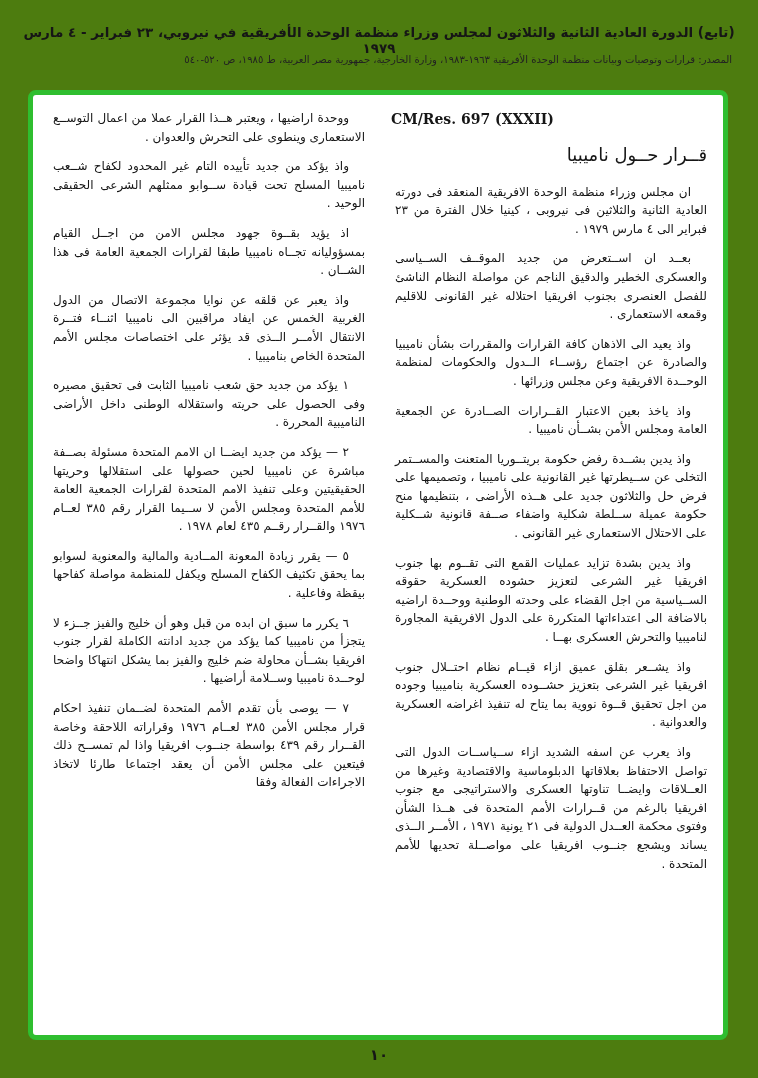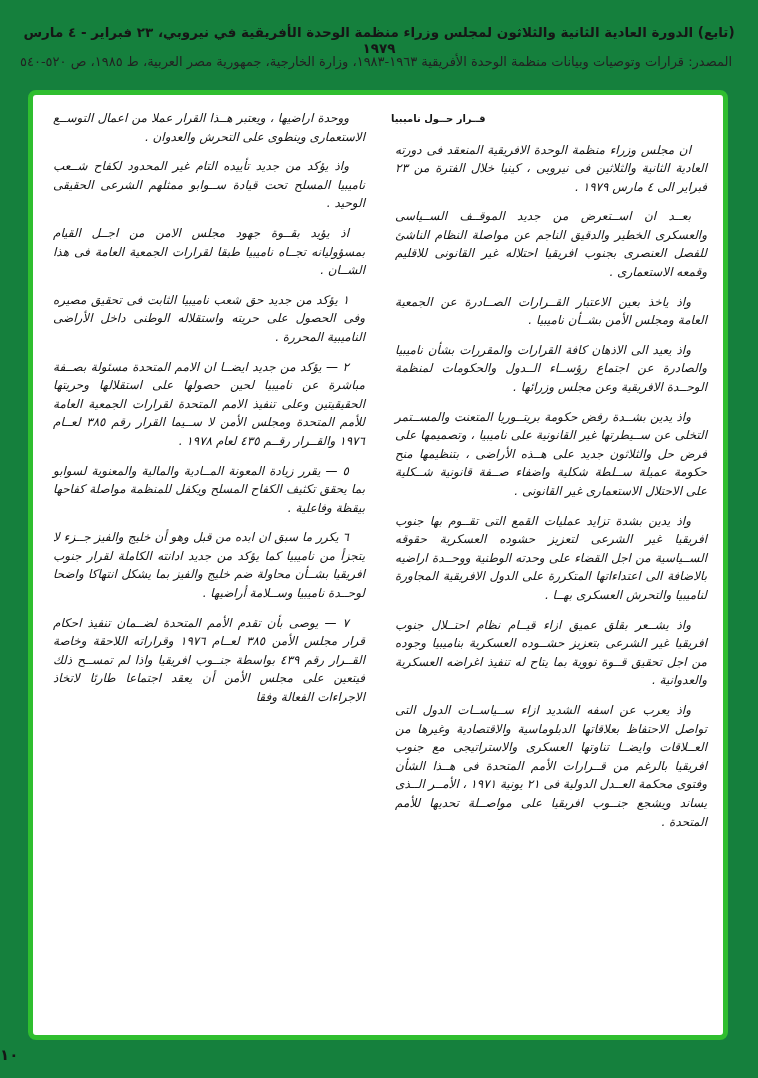--- a/index.html
+++ b/index.html
@@ -2,40 +2,40 @@
 <html lang="ar" style="--frame-green: #2fbe2f;"><head>
 <meta charset="utf-8">
 <style>
   * { box-sizing: border-box; }
   html, body { margin: 0; padding: 0; background: #e8e8e4; }
   .page {
     position: relative;
     width: 758px;
     height: 1078px;
     margin: 0 auto;
-    background: #15803d;
+    background: #4d7c0f;
     font-family: "DejaVu Sans", sans-serif;
     color: #161616;
     overflow: hidden;
   }
   .header1 {
     position: absolute;
     top: 24px; left: 18px; right: 18px;
     direction: rtl;
     text-align: center;
     font-weight: bold;
     font-size: 13.5px;
     letter-spacing: 0.2px;
   }
   .header2 {
     position: absolute;
     top: 54px; left: 18px; right: 26px;
     direction: rtl;
     text-align: right;
-    font-size: 13px;
+    font-size: 10px;
     color: #222222;
   }
   .frame {
     position: absolute;
     top: 90px; left: 28px;
     width: 700px; height: 950px;
     border: 5px solid var(--frame-green, #2fbe2f);
     border-radius: 8px;
     padding: 14px 16px 10px 16px;
     overflow: hidden;
@@ -56,70 +56,71 @@
   }
   .res-code {
     direction: ltr;
     text-align: left;
     font-family: "DejaVu Serif", serif;
     font-weight: bold;
     font-size: 14px;
     margin: 0 0 10px 0;
   }
   .res-title {
-    text-align: left;
-    font-weight: bold;
-    font-size: 10px;
+    text-align: right;
+    font-weight: normal;
+    font-size: 18px;
     margin: 2px 0 14px 0;
     letter-spacing: 0.5px;
   }
   p.para {
     margin: 0 0 11px 4px;
     text-indent: 16px;
-    font-style: italic;
   }
   .page-num {
     position: absolute;
     bottom: 14px; left: 0; right: 0;
-    text-align: left;
+    text-align: center;
     font-weight: bold;
     font-size: 15px;
   }
 </style>
 </head>
 <body>
 
 <div class="page">
 
   <div class="header1">(تابع) الدورة العادية الثانية والثلاثون لمجلس وزراء منظمة الوحدة الأفريقية في نيروبي، ٢٣ فبراير - ٤ مارس ١٩٧٩</div>
 
   <div class="header2">المصدر: قرارات وتوصيات وبيانات منظمة الوحدة الأفريقية ١٩٦٣-١٩٨٣، وزارة الخارجية، جمهورية مصر العربية، ط ١٩٨٥، ص ٥٢٠-٥٤٠</div>
 
   <div class="frame">
     <div class="columns">
 
       <div class="col">
+        <div class="res-code">CM/Res. 697 (XXXII)</div>
         <div class="res-title">قــرار حــول ناميبيا</div>
         <div>
             <p class="para">ان مجلس وزراء منظمة الوحدة الافريقية المنعقد فى دورته العادية الثانية والثلاثين فى نيروبى ، كينيا خلال الفترة من ٢٣ فبراير الى ٤ مارس ١٩٧٩ .</p>
             <p class="para">بعــد ان اســتعرض من جديد الموقــف الســياسى والعسكرى الخطير والدقيق الناجم عن مواصلة النظام الناشئ للفصل العنصرى بجنوب افريقيا احتلاله غير القانونى للاقليم وقمعه الاستعمارى .</p>
+            <p class="para">واذ يعيد الى الاذهان كافة القرارات والمقررات بشأن ناميبيا والصادرة عن اجتماع رؤســاء الــدول والحكومات لمنظمة الوحــدة الافريقية وعن مجلس وزرائها .</p>
             <p class="para">واذ ياخذ بعين الاعتبار القــرارات الصــادرة عن الجمعية العامة ومجلس الأمن بشــأن ناميبيا .</p>
-            <p class="para">واذ يعيد الى الاذهان كافة القرارات والمقررات بشأن ناميبيا والصادرة عن اجتماع رؤســاء الــدول والحكومات لمنظمة الوحــدة الافريقية وعن مجلس وزرائها .</p>
             <p class="para">واذ يدين بشــدة رفض حكومة بريتــوريا المتعنت والمســتمر التخلى عن ســيطرتها غير القانونية على ناميبيا ، وتصميمها على فرض حل والثلاثون جديد على هــذه الأراضى ، بتنظيمها منح حكومة عميلة ســلطة شكلية واضفاء صــفة قانونية شــكلية على الاحتلال الاستعمارى غير القانونى .</p>
             <p class="para">واذ يدين بشدة تزايد عمليات القمع التى تقــوم بها جنوب افريقيا غير الشرعى لتعزيز حشوده العسكرية حقوقه الســياسية من اجل القضاء على وحدته الوطنية ووحــدة اراضيه بالاضافة الى اعتداءاتها المتكررة على الدول الافريقية المجاورة لناميبيا والتحرش العسكرى بهــا .</p>
             <p class="para">واذ يشــعر بقلق عميق ازاء قيــام نظام احتــلال جنوب افريقيا غير الشرعى بتعزيز حشــوده العسكرية بناميبيا وجوده من اجل تحقيق قــوة نووية بما يتاح له تنفيذ اغراضه العسكرية والعدوانية .</p>
             <p class="para">واذ يعرب عن اسفه الشديد ازاء ســياســات الدول التى تواصل الاحتفاظ بعلاقاتها الدبلوماسية والاقتصادية وغيرها من العــلاقات وايضــا تناوتها العسكرى والاستراتيجى مع جنوب افريقيا بالرغم من قــرارات الأمم المتحدة فى هــذا الشأن وفتوى محكمة العــدل الدولية فى ٢١ يونية ١٩٧١ ، الأمــر الــذى يساند ويشجع جنــوب افريقيا على مواصــلة تحديها للأمم المتحدة .</p>
           </div>
       </div>
 
       <div class="col">
         <div>
             <p class="para">ووحدة اراضيها ، ويعتبر هــذا القرار عملا من اعمال التوســع الاستعمارى وينطوى على التحرش والعدوان .</p>
             <p class="para">واذ يؤكد من جديد تأييده التام غير المحدود لكفاح شــعب ناميبيا المسلح تحت قيادة ســوابو ممثلهم الشرعى الحقيقى الوحيد .</p>
             <p class="para">اذ يؤيد بقــوة جهود مجلس الامن من اجــل القيام بمسؤوليانه تجــاه ناميبيا طبقا لقرارات الجمعية العامة فى هذا الشــان .</p>
+            <p class="para">واذ يعبر عن قلقه عن نوايا مجموعة الاتصال من الدول الغربية الخمس عن ايفاد مراقبين الى ناميبيا اثنــاء فتــرة الانتقال الأمــر الــذى قد يؤثر على اختصاصات مجلس الأمم المتحدة الخاص بناميبيا .</p>
             <p class="para">١ يؤكد من جديد حق شعب ناميبيا الثابت فى تحقيق مصيره وفى الحصول على حريته واستقلاله الوطنى داخل الأراضى الناميبية المحررة .</p>
             <p class="para">٢ — يؤكد من جديد ايضــا ان الامم المتحدة مسئولة بصــفة مباشرة عن ناميبيا لحين حصولها على استقلالها وحريتها الحقيقيتين وعلى تنفيذ الامم المتحدة لقرارات الجمعية العامة للأمم المتحدة ومجلس الأمن لا ســيما القرار رقم ٣٨٥ لعــام ١٩٧٦ والقــرار رقــم ٤٣٥ لعام ١٩٧٨ .</p>
             <p class="para">٥ — يقرر زيادة المعونة المــادية والمالية والمعنوية لسوابو بما يحقق تكثيف الكفاح المسلح ويكفل للمنظمة مواصلة كفاحها بيقظة وفاعلية .</p>
             <p class="para">٦ يكرر ما سبق ان ابده من قبل وهو أن خليج والفيز جــزء لا يتجزأ من ناميبيا كما يؤكد من جديد ادانته الكاملة لقرار جنوب افريقيا بشــأن محاولة ضم خليج والفيز بما يشكل انتهاكا واضحا لوحــدة ناميبيا وســلامة أراضيها .</p>
             <p class="para">٧ — يوصى بأن تقدم الأمم المتحدة لضــمان تنفيذ احكام قرار مجلس الأمن ٣٨٥ لعــام ١٩٧٦ وقراراته اللاحقة وخاصة القــرار رقم ٤٣٩ بواسطة جنــوب افريقيا واذا لم تمســح ذلك فيتعين على مجلس الأمن أن يعقد اجتماعا طارئا لاتخاذ الاجراءات الفعالة وفقا</p>
           </div>
       </div>
 
     </div>
   </div>

